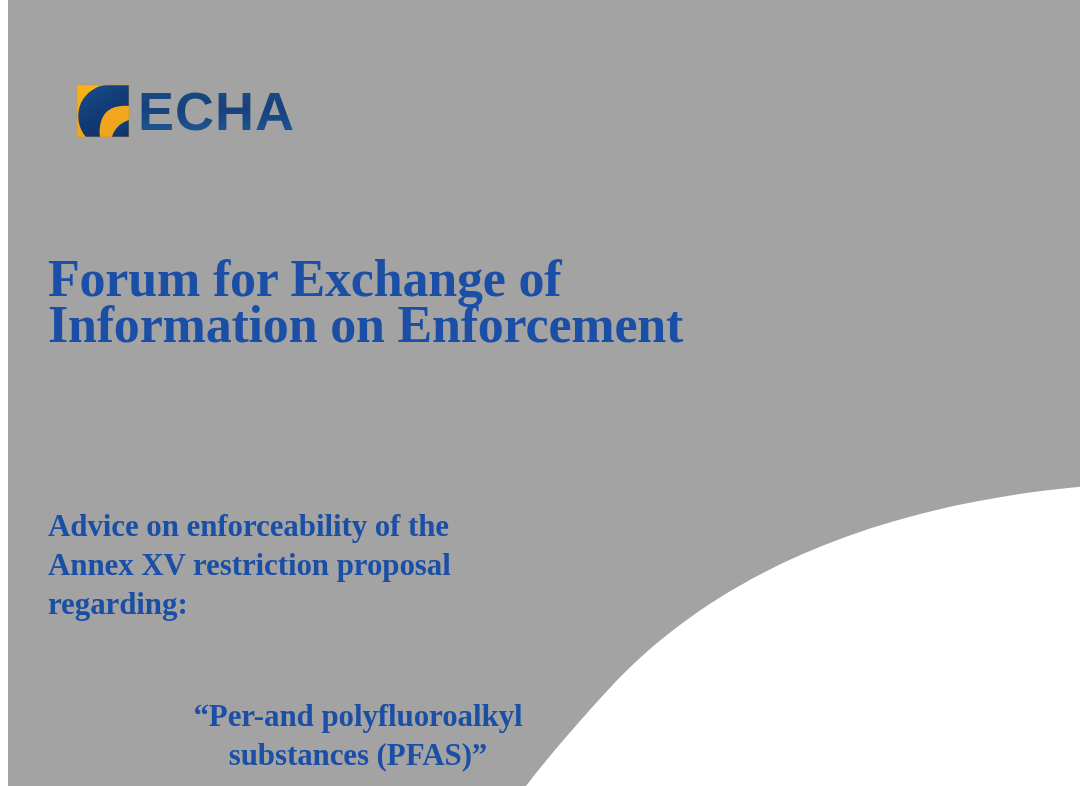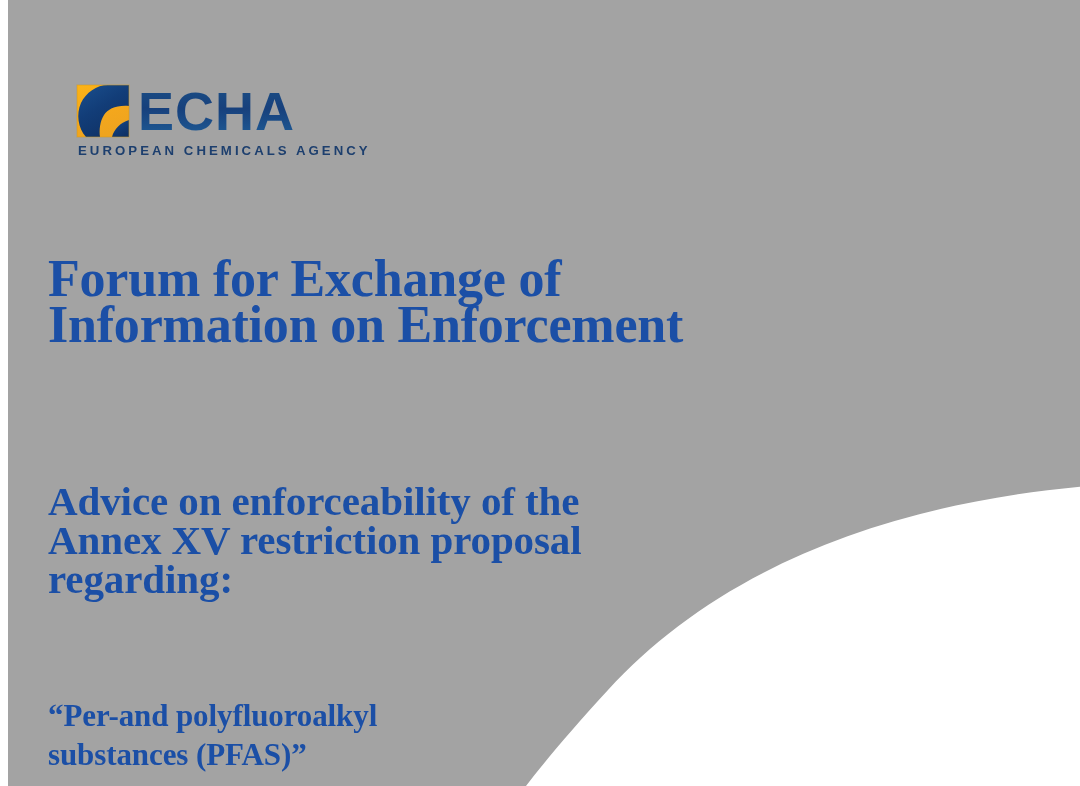--- a/index.html
+++ b/index.html
@@ -105,32 +105,33 @@
     white-space: pre-line;
   }
   .title {
     top: 256px;
     font-size: 52px;
     line-height: 46px;
     letter-spacing: -0.2px;
     width: 720px;
   }
   .subtitle {
-    top: 482px;
-    font-size: 41px;
+    top: 506px;
+    font-size: 31px;
     line-height: 39px;
     letter-spacing: -0.1px;
     width: 620px;
   }
   .quote {
     top: 696px;
     font-size: 31px;
     line-height: 39px;
     letter-spacing: -0.1px;
     width: 620px;
+    text-align: center;
   }
 </style>
 </head>
 <body>
 
 <div class="slide">
 
   <svg class="curve-layer" viewBox="0 0 1080 786" width="1080" height="786" preserveAspectRatio="none" aria-hidden="true">
     <path d="M1080,486 C860,505 700,580 600,690 C565,728 538,760 518,786 L1080,786 Z" fill="#ffffff"></path>
   </svg>
@@ -153,21 +154,20 @@
           </linearGradient>
         </defs>
         <rect x="1" y="1" width="52" height="52" fill="url(#goldGrad)"></rect>
         <path d="M53,1 L53,22 C40,21 32,25 28,31 C24,37 23,46 24,53 L10,53
                  C2,44 0,30 5,19 C10,8 22,0 34,1 Z" fill="url(#navyGrad)"></path>
         <path d="M53,53 L36,53 C38,45 44,39 53,36 Z" fill="url(#navyGrad)"></path>
         <rect x="1" y="1" width="52" height="52" fill="none" stroke="#cf9a22" stroke-width="1" opacity="0.55"></rect>
       </svg>
       <span class="logo-word">ECHA</span>
     </div>
-    <div class="logo-tagline">EUROPEAN CHEMICALS AGENCY</div>
   </div>
 
   <div class="txt-block title">Forum for Exchange of
 Information on Enforcement</div>
 
   <div class="txt-block subtitle">Advice on enforceability of the
 Annex XV restriction proposal
 regarding:</div>
 
   <div class="txt-block quote">“Per-and polyfluoroalkyl

